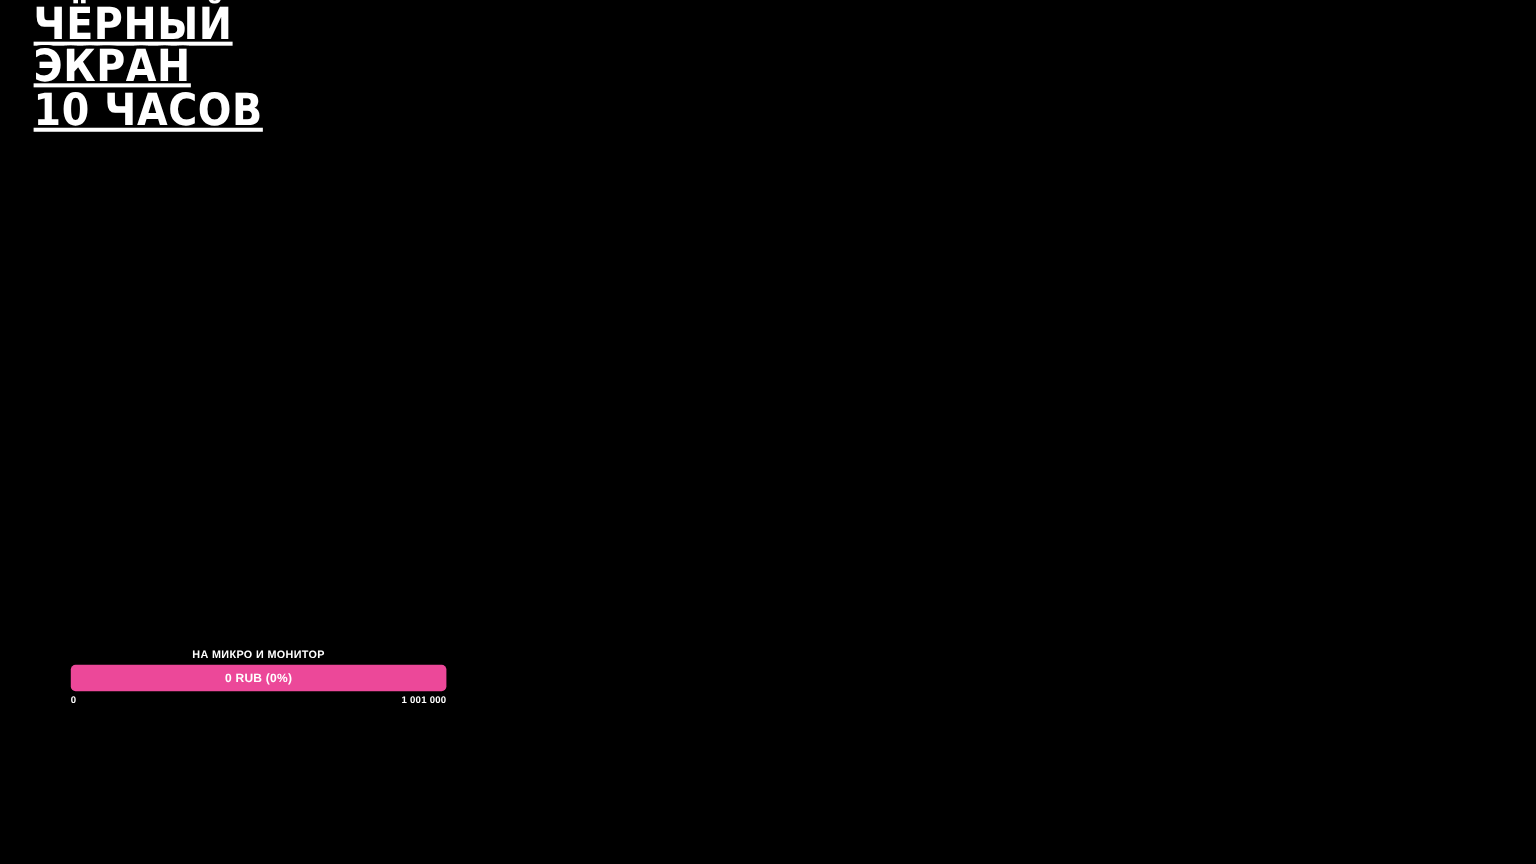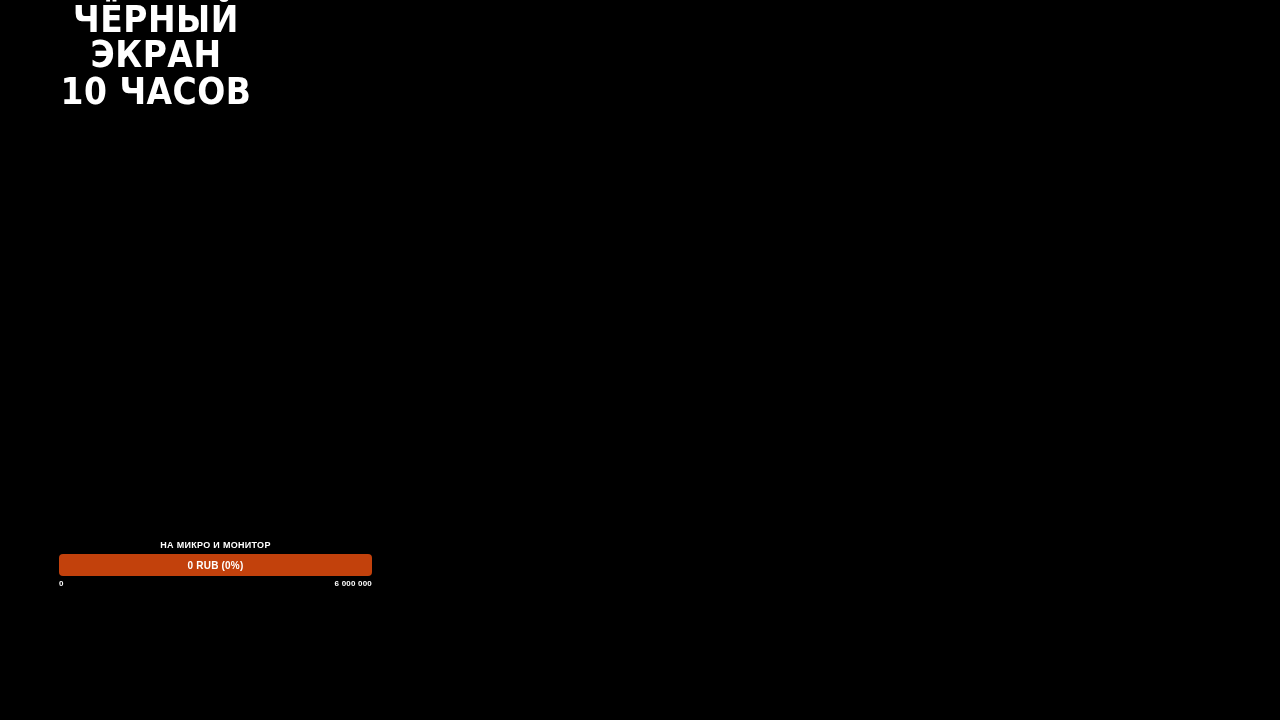--- a/index.html
+++ b/index.html
@@ -12,26 +12,26 @@
     height: 720px;
     position: relative;
     overflow: hidden;
     font-family: "Liberation Sans", sans-serif;
     color: #ffffff;
   }
 
   
   .title-block {
     position: absolute;
-    left: 16px;
+    left: 28px;
     top: 0px;
     width: 280px;
-    text-align: center;
     line-height: 0.95;
     user-select: none;
+    text-decoration: underline;
   }
   .title-line {
     display: block;
     font-family: "DejaVu Sans", sans-serif;
     font-weight: 700;
     font-size: 33px;
     letter-spacing: 0.5px;
     color: #ffffff;
     text-shadow:
        2px 0 0 #000, -2px 0 0 #000, 0 2px 0 #000, 0 -2px 0 #000,
@@ -54,21 +54,21 @@
     font-size: 9px;
     font-weight: 700;
     letter-spacing: 0.3px;
     color: #ffffff;
     margin-bottom: 4px;
     text-transform: uppercase;
   }
   .goal-bar {
     position: relative;
     height: 22px;
-    background: #c2410c;
+    background: #ec4899;
     border-radius: 4px;
     overflow: hidden;
   }
   .goal-fill {
     position: absolute;
     left: 0; top: 0; bottom: 0;
     width: 0%;
     background: #7ed321;
   }
   .goal-bar-label {
@@ -101,15 +101,15 @@
 </div>
 
 <div class="goal-widget">
   <div class="goal-caption">НА МИКРО И МОНИТОР</div>
   <div class="goal-bar">
     <div class="goal-fill" style="width: 0%;"></div>
     <div class="goal-bar-label">0 RUB (0%)</div>
   </div>
   <div class="goal-scale">
     <span>0</span>
-    <span>6 000 000</span>
+    <span>1 001 000</span>
   </div>
 </div>
 
 </body></html>

